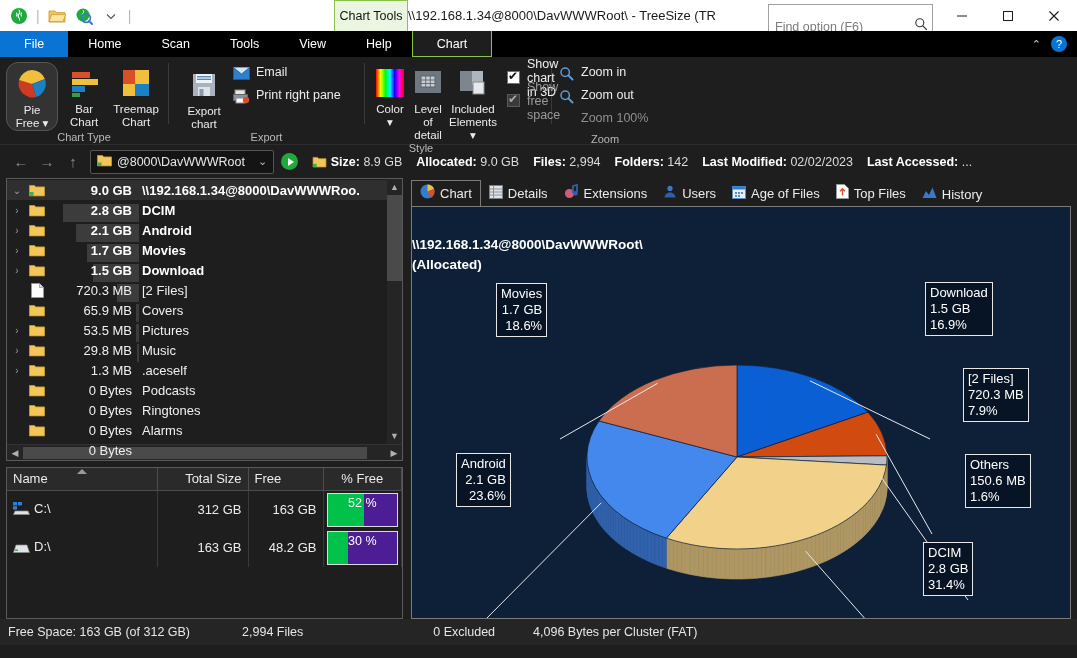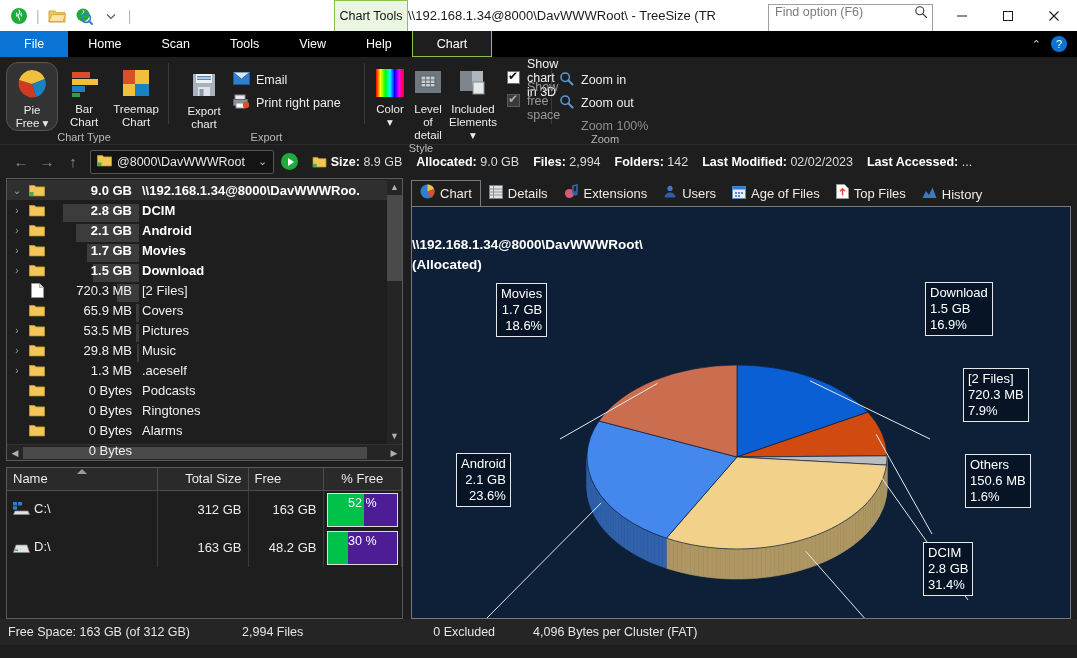--- a/index.html
+++ b/index.html
@@ -21,21 +21,21 @@
     background:#eaf6e2; border:1px solid #8bc34a; border-bottom:none;
     display:flex; align-items:center; justify-content:center;
     font-size:12.5px; color:#111; white-space:nowrap;
   }
   .win-title {
     position:absolute; left:408px; top:0; height:31px; line-height:31px;
     font-size:13px; color:#1a1a1a; white-space:nowrap;
   }
   .findbox {
     position:absolute; left:768px; top:4px; width:165px; height:31px;
-    background:#fff; border:1px solid #a0a0a0; display:flex; align-items:flex-start;
+    background:#fff; border:1px solid #a0a0a0; display:flex; align-items:flex-end;
     padding:0 4px 0 6px; font-size:12.5px; color:#7c7c7c;
   }
   .findbox .mag { margin-left:auto; color:#333; }
   .wbtns { position:absolute; right:0; top:0; height:31px; display:flex; }
   .wbtn { width:46px; height:31px; display:flex; align-items:center; justify-content:center; color:#1a1a1a; }
 
   
   .menubar { height:26px; background:#000; display:flex; align-items:stretch; position:relative; }
   .mtab { padding:0 20px; display:flex; align-items:center; font-size:12.5px; color:#fff; }
   .mtab.file { background:#0a74d4; padding:0 24px; }
@@ -50,21 +50,21 @@
   .rgroup { display:flex; flex-direction:column; position:relative; padding:3px 0 0 0; }
   .rgroup-body { display:flex; align-items:flex-start; flex:1; padding:2px 6px 0 6px; }
   .rgroup-name { text-align:center; font-size:11px; color:#b9b9b9; padding-bottom:3px; }
   .rsep { width:1px; background:#3a3a3a; margin:6px 0 20px 0; }
 
   .bigbtn { width:58px; display:flex; flex-direction:column; align-items:center; padding:4px 2px 0; }
   .bigbtn.sel { background:#333333; border:1px solid #555; border-radius:12px; }
   .bigbtn .lbl { font-size:11.5px; color:#ececec; text-align:center; line-height:13px; margin-top:3px; }
   .icon32 { width:34px; height:34px; display:flex; align-items:center; justify-content:center; }
 
-  .smallitem { display:flex; align-items:flex-end; gap:6px; height:22px; font-size:12.5px; color:#ececec; }
+  .smallitem { display:flex; align-items:flex-start; gap:6px; height:22px; font-size:12.5px; color:#ececec; }
   .icon16 { width:17px; height:17px; display:flex; align-items:center; justify-content:center; flex:none; }
 
   .cbrow { display:flex; align-items:center; gap:7px; height:23px; font-size:12.5px; }
   .cbox { width:13px; height:13px; background:#fff; border:1px solid #6f6f6f; position:relative; flex:none; }
   .cbox.dis { background:#3a3a3a; border-color:#5a5a5a; }
   .cbox::after { content:"✔"; position:absolute; left:0px; top:-3px; font-size:12px; color:#111; }
   .cbox.dis::after { color:#a8a8a8; }
   .cbrow.dis { color:#9a9a9a; }
 
   

